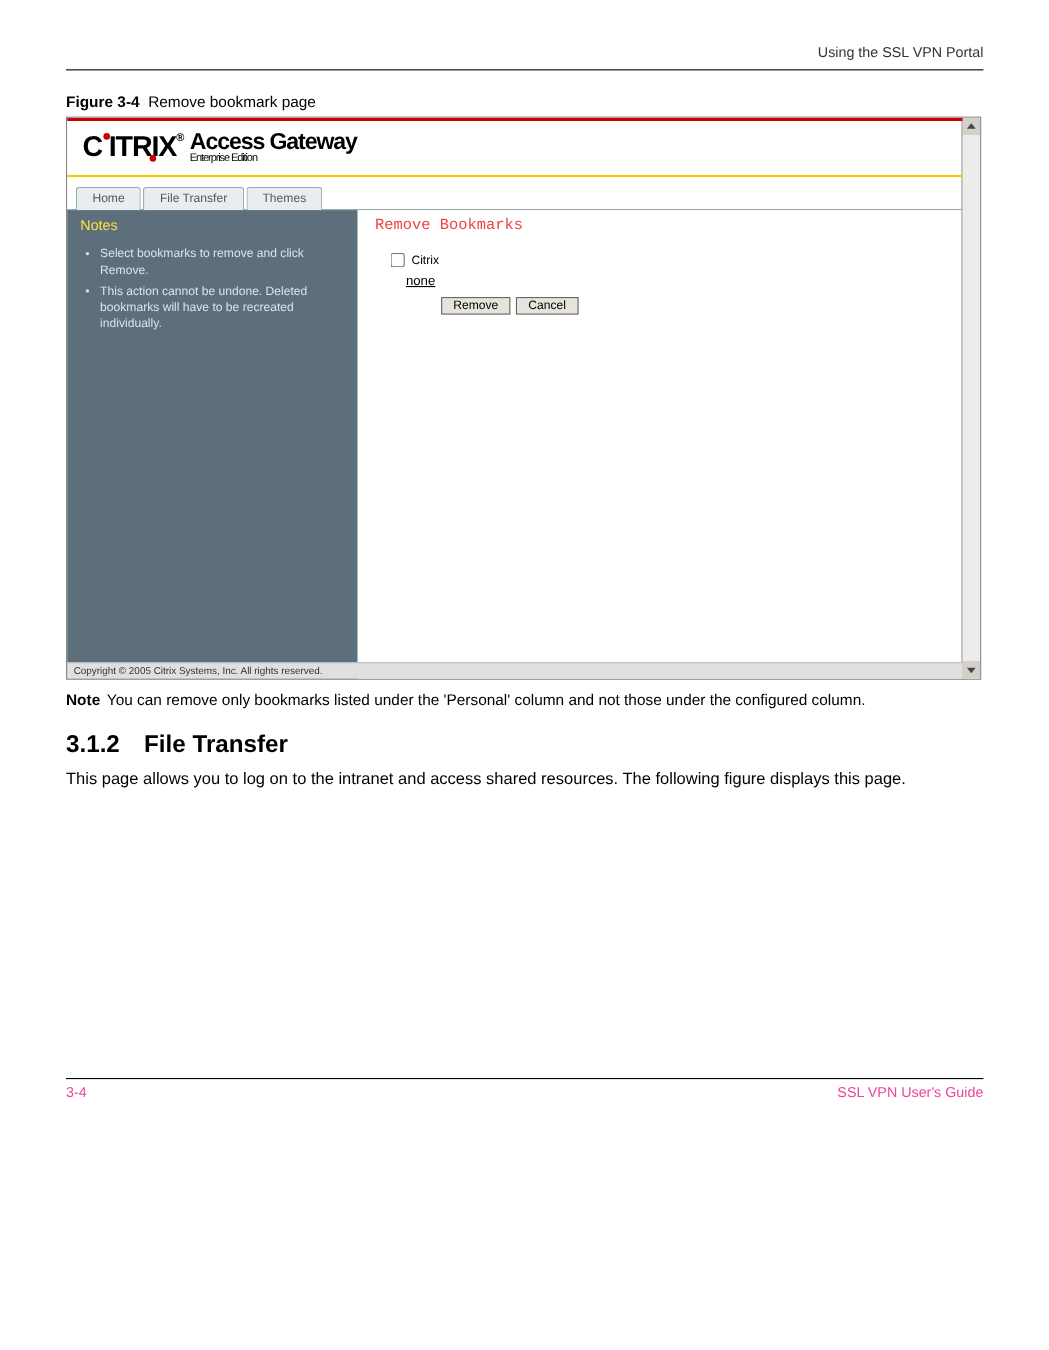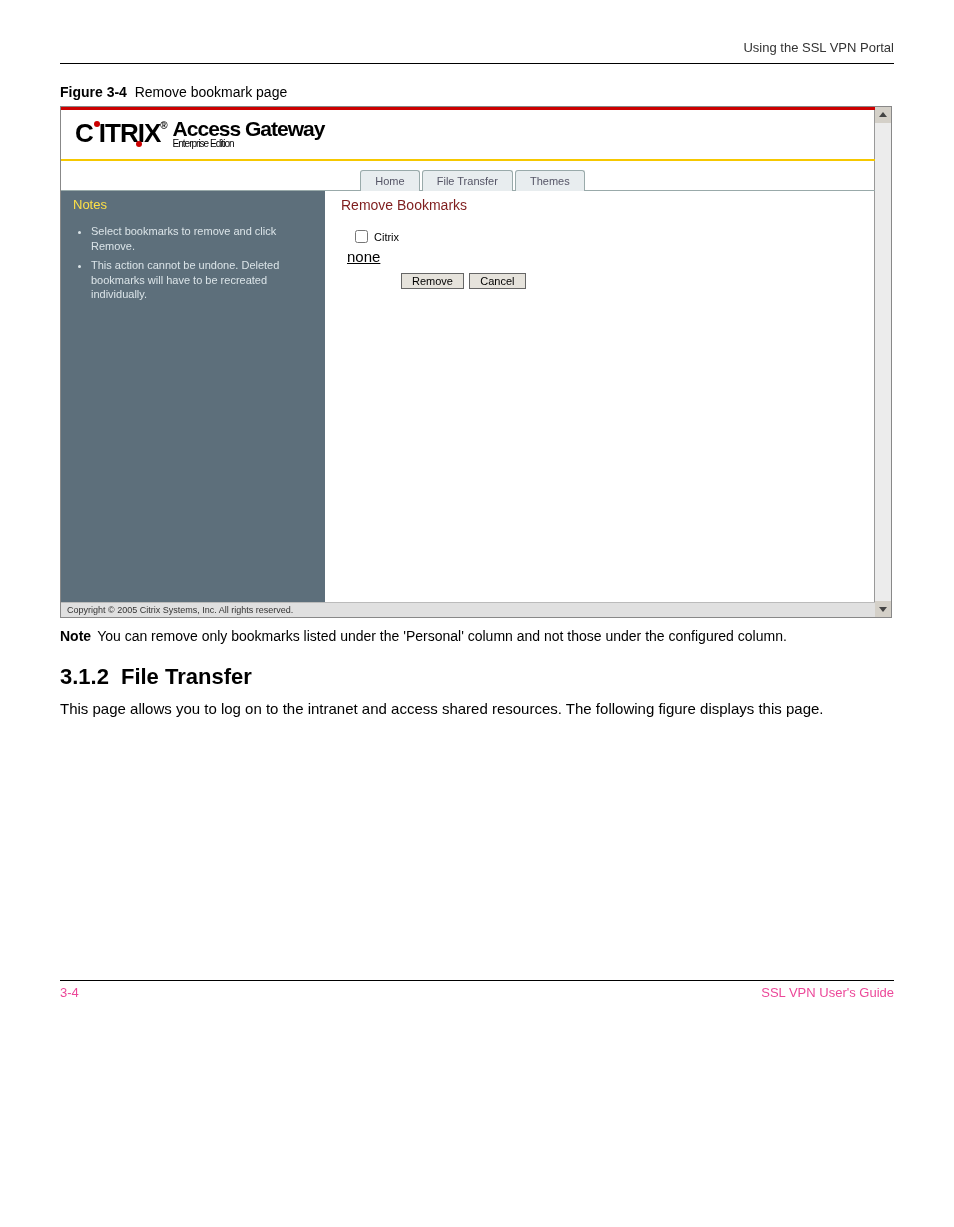--- a/index.html
+++ b/index.html
@@ -114,21 +114,20 @@
     top: -8px;
   }
   .brand-bar-bot {
     height: 2px;
     background: #f6c800;
     margin: 2px 0 0 0;
   }
   .tabs {
     padding: 8px 0 0 8px;
     font-size: 11px;
-    text-align: center;
   }
   .tab {
     display: inline-block;
     padding: 4px 14px;
     border: 1px solid #9aa;
     border-bottom: none;
     background: #e8edef;
     color: #556;
     border-radius: 3px 3px 0 0;
     margin-right: -1px;
@@ -162,38 +161,38 @@
     margin-bottom: 4px;
     line-height: 1.35;
     color: #dbe4e8;
   }
   .content {
     flex: 1;
     padding: 6px 16px;
     font-size: 12px;
   }
   .content h4 {
-    font-family: Liberation Sans, sans-serif;
+    font-family: Liberation Mono, monospace;
     font-size: 14px;
     font-weight: normal;
-    color: #7f1d1d;
+    color: #ef4444;
     margin: 0 0 14px 0;
   }
   .chk-row {
     display: flex;
     align-items: center;
     font-size: 11px;
     margin: 2px 0 0 10px;
   }
   .chk-row input {
     margin-right: 6px;
   }
   .none-lbl {
-    font-size: 15px;
-    margin: 2px 0 8px 6px;
+    font-size: 12px;
+    margin: 2px 0 8px 28px;
     text-decoration: underline;
   }
   .btn-row {
     margin-left: 60px;
   }
   .winbtn {
     display: inline-block;
     border: 1px solid #666;
     background: #e6e3dc;
     font-size: 11px;
@@ -228,21 +227,21 @@
     flex: 1;
   }
   
   .sec-heading {
     font-size: 22px;
     font-weight: bold;
     margin: 18px 0 8px 0;
     font-family: Verdana, Arial, sans-serif;
   }
   .sec-num {
-    margin-right: 12px;
+    margin-right: 22px;
   }
   .body-text {
     font-size: 15px;
     line-height: 1.45;
     margin: 6px 0 0 0;
   }
   
   .hr-bottom {
     border: none;
     border-top: 1px solid #000;

